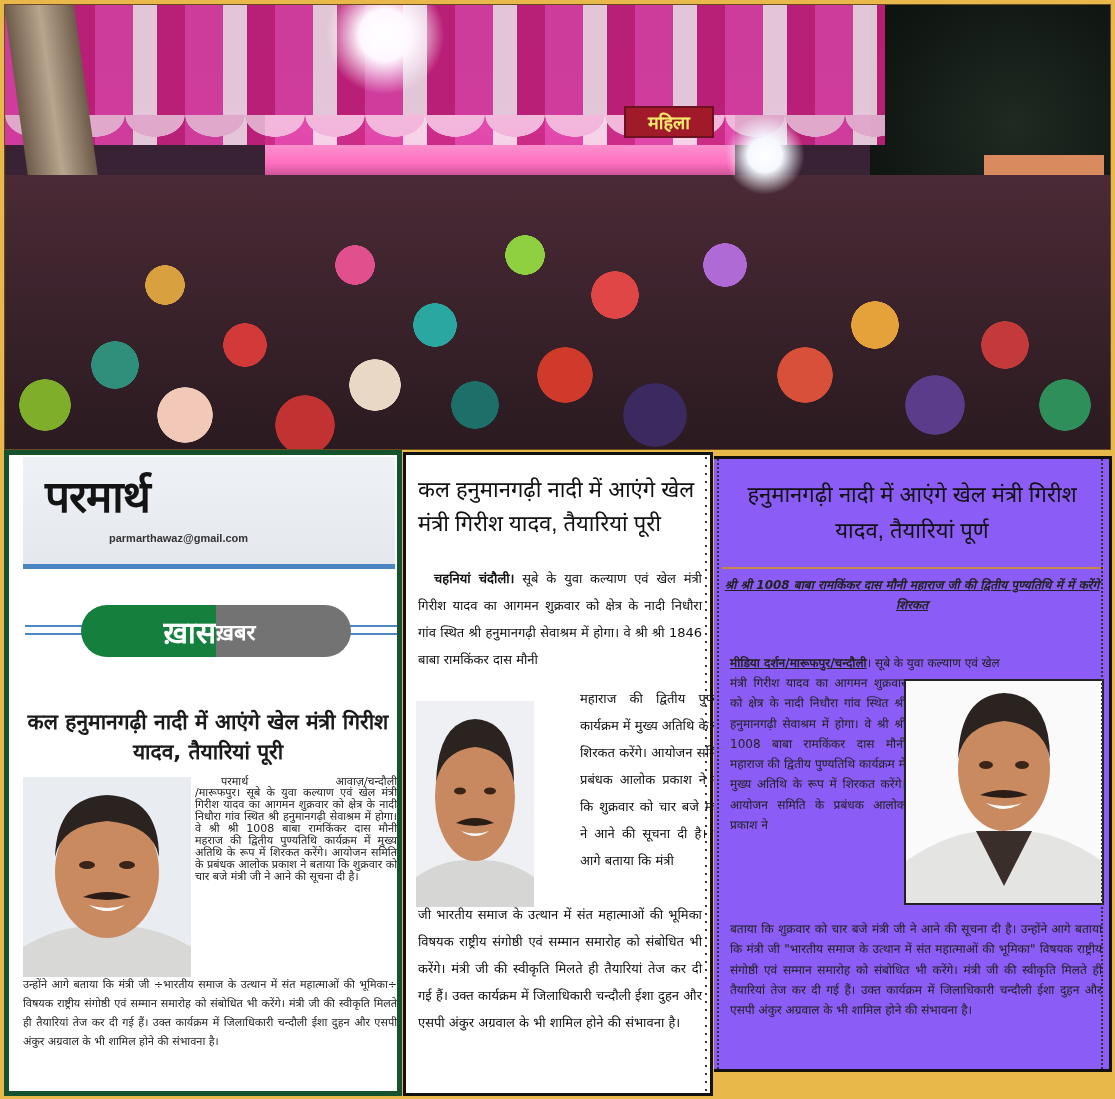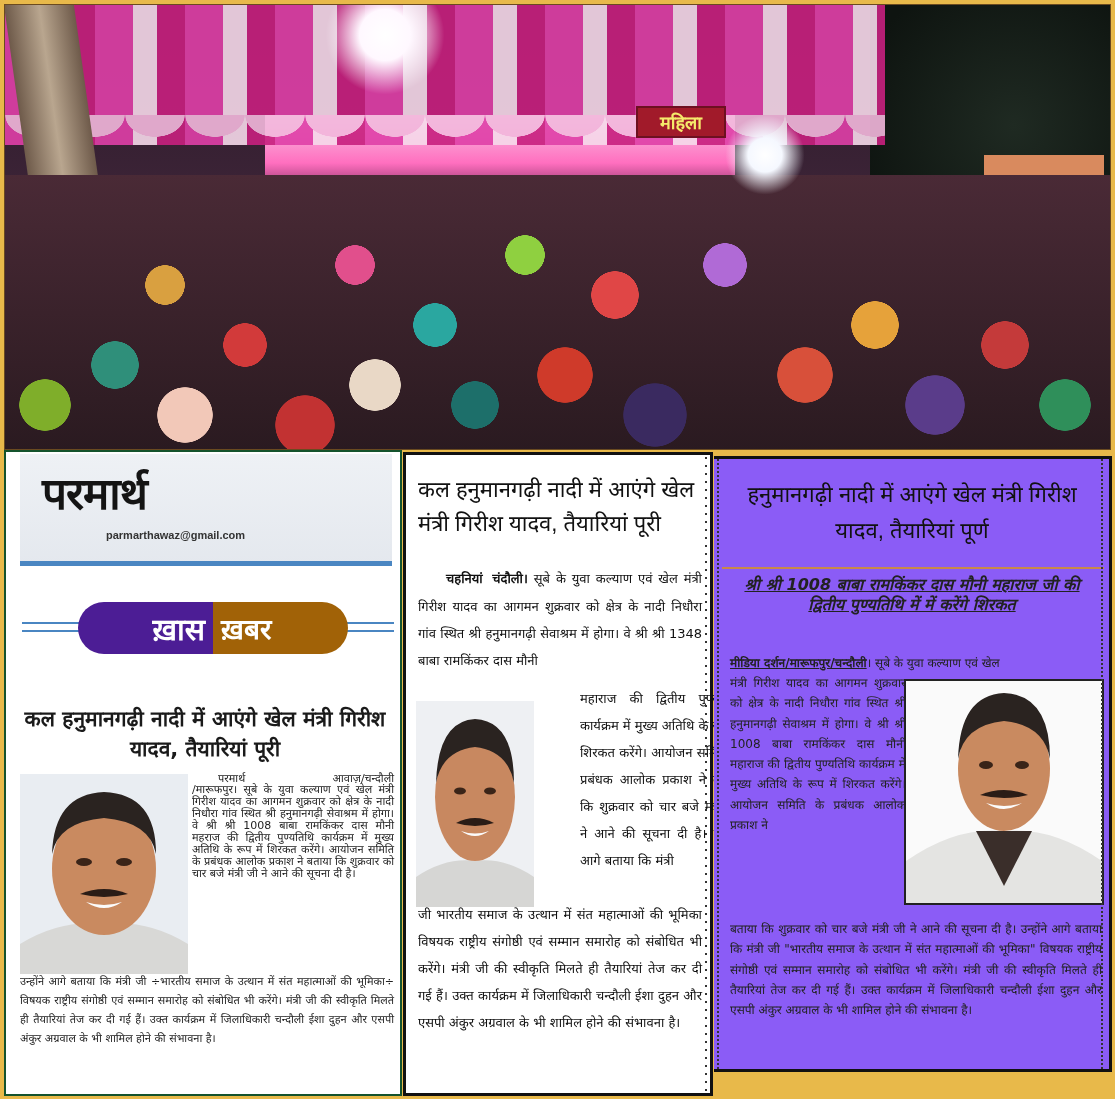--- a/index.html
+++ b/index.html
@@ -67,27 +67,27 @@
       radial-gradient(circle 26px at 1060px 230px, #2f8f5a 98%, transparent),
       radial-gradient(circle 20px at 520px 80px, #8fd040 98%, transparent),
       radial-gradient(circle 20px at 350px 90px, #e14f8c 98%, transparent),
       radial-gradient(circle 20px at 160px 110px, #d9a040 98%, transparent),
       linear-gradient(180deg, #4a2a36 0%, #2a1a20 100%);
   }
   .photo .banner {
     position: absolute; left: 619px; top: 101px; width: 90px; height: 32px;
     background: #a11a2a; border: 2px solid #6d1020;
     display: flex; align-items: center; justify-content: center;
-    color: #f5ea6b; font-family: "DejaVu Sans", sans-serif; font-weight: bold; font-size: 18px; margin-left: 12px;
+    color: #f5ea6b; font-family: "DejaVu Sans", sans-serif; font-weight: bold; font-size: 18px;
   }
 
   
   .panel1 {
     position: absolute; left: 4px; top: 450px; width: 398px; height: 646px;
-    background: #fff; border: 2px solid #14532d;
+    background: #fff; border: 5px solid #14532d;
   }
   .masthead {
     position: absolute; left: 14px; top: 2px; width: 372px; height: 112px;
     background: linear-gradient(180deg, #eef1f5, #e4e8ee);
   }
   .masthead .name1 {
     position: absolute; left: 22px; top: 8px; font-family: "DejaVu Serif", serif;
     font-weight: bold; font-size: 44px; color: #141414; letter-spacing: -1px;
   }
   .masthead .name2 {
@@ -105,22 +105,22 @@
     position: absolute; left: 16px; top: 150px; width: 372px; height: 52px;
   }
   .khas .lines {
     position: absolute; left: 0; top: 20px; width: 100%; height: 10px;
     border-top: 2px solid #4a86c2; border-bottom: 2px solid #4a86c2;
   }
   .khas .pill {
     position: absolute; left: 56px; top: 0; width: 270px; height: 52px; border-radius: 26px; overflow: hidden;
     display: flex;
   }
-  .khas .red { width: 50%; background: #4c1d95; color: #fff; display:flex; align-items:center; justify-content:flex-end; padding-right: 8px; font-weight: bold; font-size: 30px; }
-  .khas .blue { width: 50%; background: #a16207; color: #fff; display:flex; align-items:center; padding-left: 8px; font-weight: bold; font-size: 28px; }
+  .khas .red { width: 50%; background: #15803d; color: #fff; display:flex; align-items:center; justify-content:flex-end; font-weight: bold; font-size: 30px; }
+  .khas .blue { width: 50%; background: #737373; color: #fff; display:flex; align-items:center; font-weight: bold; font-size: 22px; }
   .p1-head {
     position: absolute; left: 12px; top: 252px; width: 374px; text-align: center;
     font-family: "DejaVu Sans", sans-serif; font-weight: bold; font-size: 21px; line-height: 30px; color: #1a1a1a;
   }
   .p1-photo { position: absolute; left: 14px; top: 322px; width: 168px; height: 200px; }
   .p1-byline {
     position: absolute; left: 212px; top: 318px; width: 176px; font-size: 11px; color: #222;
     display: flex; justify-content: space-between;
   }
   .p1-text-right {
@@ -142,21 +142,21 @@
     background: radial-gradient(circle 1.5px at 2px 3px, #333 98%, transparent) repeat-y;
     background-size: 4px 8px;
   }
   .p2-head {
     position: absolute; left: 12px; top: 18px; width: 280px;
     font-family: "Liberation Sans Narrow", "Liberation Sans", sans-serif; font-size: 22px; line-height: 34px; color: #111;
   }
   .p2-lead {
     position: absolute; left: 12px; top: 110px; width: 284px; font-size: 13px; line-height: 27px; text-align: justify; color: #111;
   }
-  .p2-lead b { margin-left: 28px; font-family: Liberation Mono, monospace; }
+  .p2-lead b { margin-left: 16px; }
   .p2-photo { position: absolute; left: 10px; top: 246px; width: 118px; height: 206px; }
   .p2-right {
     position: absolute; left: 134px; top: 230px; width: 162px; font-size: 13px; line-height: 27px; text-align: justify; color: #111; margin-left: 40px;
   }
   .p2-bottom {
     position: absolute; left: 12px; top: 446px; width: 284px; font-size: 13px; line-height: 27px; text-align: justify; color: #111;
   }
 
   
   .panel3 {
@@ -171,21 +171,21 @@
     content: ""; position: absolute; right: 4px; top: 0; bottom: 0; width: 2px;
     border-left: 2px dotted #333;
   }
   .p3-head {
     position: absolute; left: 10px; top: 18px; width: 376px; text-align: center;
     font-family: "Liberation Sans", sans-serif; font-size: 22px; line-height: 36px; color: #111;
   }
   .p3-rule { position: absolute; left: 8px; top: 108px; width: 382px; height: 2px; background: #c9884a; }
   .p3-sub {
     position: absolute; left: 10px; top: 116px; width: 376px; text-align: center;
-    font-style: italic; font-weight: bold; font-size: 16px; line-height: 20px; text-decoration: underline; color: #222;
+    font-style: italic; font-weight: bold; font-size: 12px; line-height: 20px; text-decoration: underline; color: #222;
   }
   .p3-lead {
     position: absolute; left: 16px; top: 194px; width: 372px; font-size: 12px; line-height: 20px; text-align: justify; color: #222;
   }
   .p3-lead b { text-decoration: underline; font-weight: bold; }
   .p3-left {
     position: absolute; left: 16px; top: 214px; width: 176px; font-size: 12px; line-height: 20.3px; text-align: justify; color: #222;
   }
   .p3-photo {
     position: absolute; left: 190px; top: 220px; width: 200px; height: 226px; border: 2px solid #222; background: #fff;
@@ -247,21 +247,21 @@
     <span>आवाज़/चन्दौली</span>
   </div>
   <div class="p1-text-right">/मारूफपुर। सूबे के युवा कल्याण एवं खेल मंत्री गिरीश यादव का आगमन शुक्रवार को क्षेत्र के नादी निधौरा गांव स्थित श्री हनुमानगढ़ी सेवाश्रम में होगा। वे श्री श्री 1008 बाबा रामकिंकर दास मौनी महराज की द्वितीय पुण्यतिथि कार्यक्रम में मुख्य अतिथि के रूप में शिरकत करेंगे। आयोजन समिति के प्रबंधक आलोक प्रकाश ने बताया कि शुक्रवार को चार बजे मंत्री जी ने आने की सूचना दी है।</div>
   <div class="p1-text-bottom">उन्होंने आगे बताया कि मंत्री जी ÷भारतीय समाज के उत्थान में संत महात्माओं की भूमिका÷ विषयक राष्ट्रीय संगोष्ठी एवं सम्मान समारोह को संबोधित भी करेंगे। मंत्री जी की स्वीकृति मिलते ही तैयारियां तेज कर दी गई हैं। उक्त कार्यक्रम में जिलाधिकारी चन्दौली ईशा दुहन और एसपी अंकुर अग्रवाल के भी शामिल होने की संभावना है।</div>
 </div>
 
 <div class="panel2">
   <div class="p2-head">कल हनुमानगढ़ी नादी में आएंगे खेल मंत्री गिरीश यादव, तैयारियां पूरी</div>
   <div class="p2-lead">
     <b>चहनियां चंदौली।</b>
-    <span>सूबे के युवा कल्याण एवं खेल मंत्री गिरीश यादव का आगमन शुक्रवार को क्षेत्र के नादी निधौरा गांव स्थित श्री हनुमानगढ़ी सेवाश्रम में होगा। वे  श्री श्री 1348 बाबा रामकिंकर दास मौनी</span>
+    <span>सूबे के युवा कल्याण एवं खेल मंत्री गिरीश यादव का आगमन शुक्रवार को क्षेत्र के नादी निधौरा गांव स्थित श्री हनुमानगढ़ी सेवाश्रम में होगा। वे  श्री श्री 1846 बाबा रामकिंकर दास मौनी</span>
   </div>
   <div class="p2-photo">
     <svg class="portrait" viewBox="0 0 118 206" preserveAspectRatio="none">
       <rect width="118" height="206" fill="#eef0f3"></rect>
       <path d="M0 206 L0 176 Q30 156 59 160 Q88 156 118 176 L118 206 Z" fill="#d6d6d4"></path>
       <ellipse cx="59" cy="96" rx="40" ry="64" fill="#c88860"></ellipse>
       <path d="M20 82 Q22 20 59 18 Q98 20 98 82 Q92 50 59 46 Q26 50 20 82 Z" fill="#2a2320"></path>
       <ellipse cx="44" cy="90" rx="6" ry="3.5" fill="#3a2418"></ellipse>
       <ellipse cx="74" cy="90" rx="6" ry="3.5" fill="#3a2418"></ellipse>
       <path d="M40 122 Q59 112 78 122 Q59 128 40 122 Z" fill="#2a1c16"></path>

